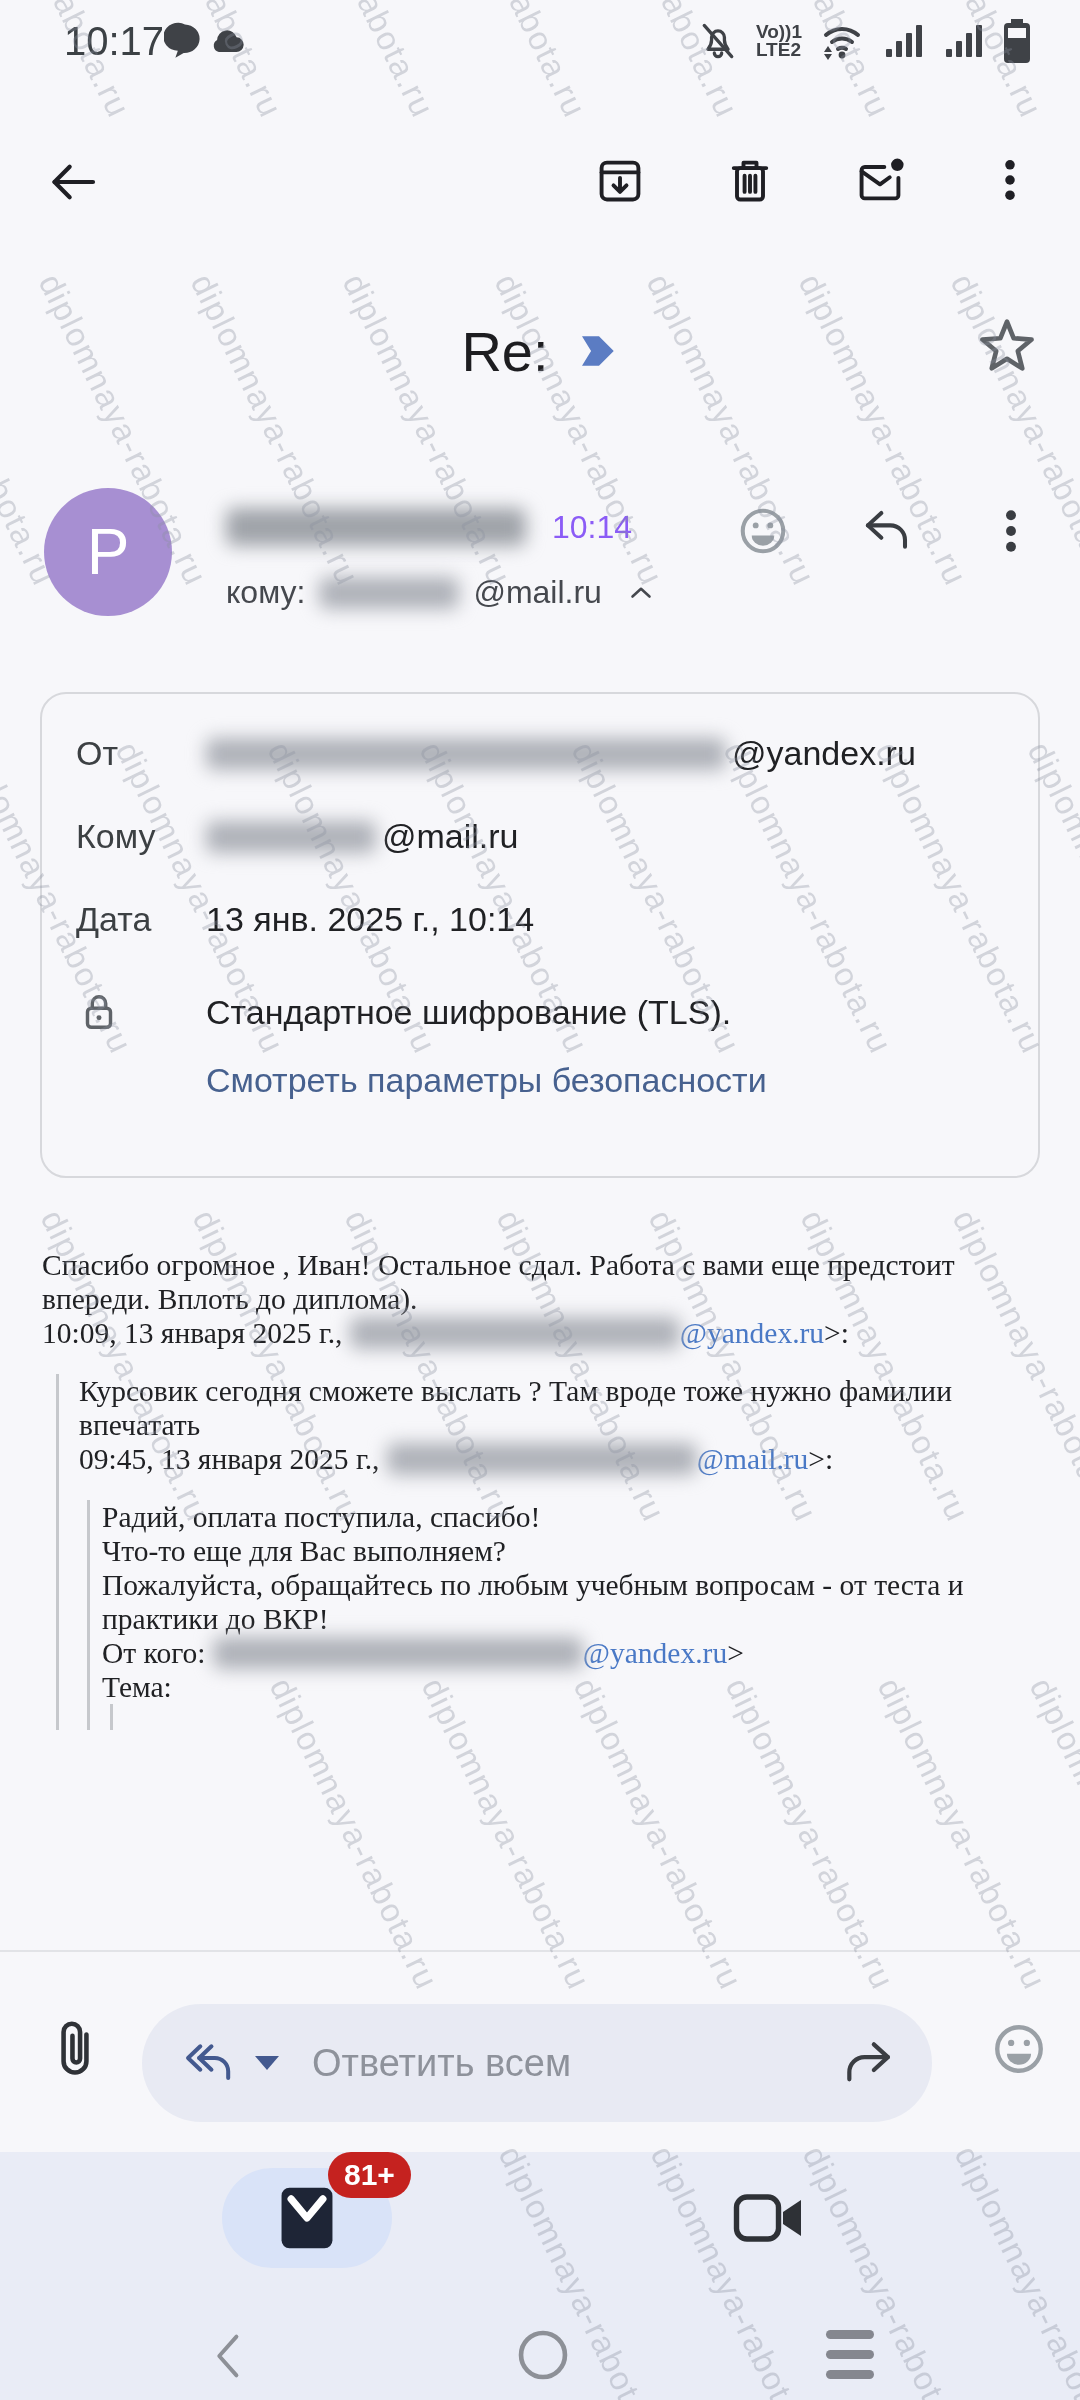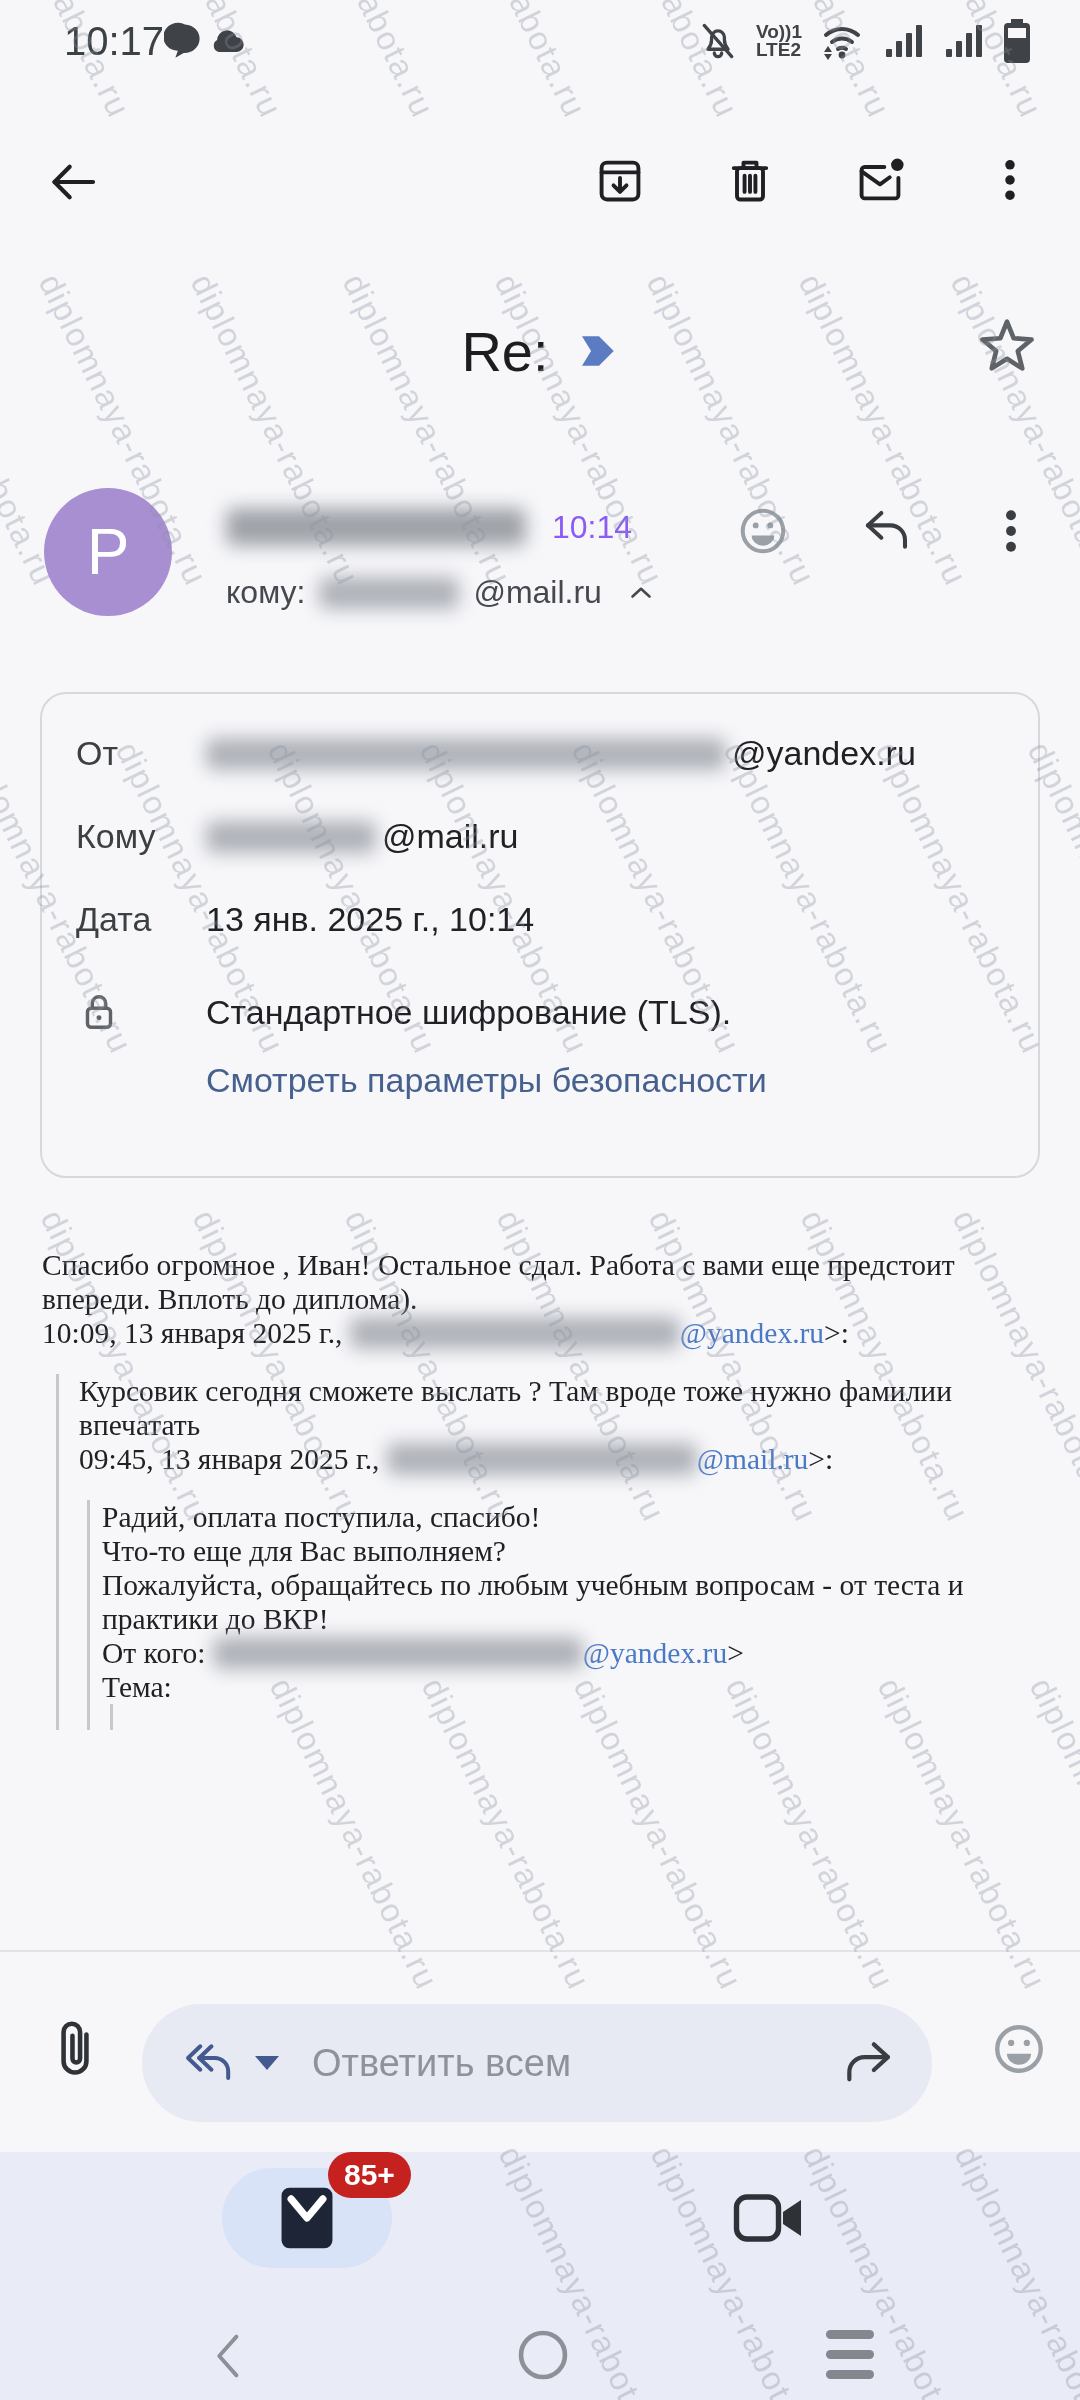--- a/index.html
+++ b/index.html
@@ -376,21 +376,21 @@
   </div>
 
   <div class="bottom-nav">
     <div class="mail-tab">
       <div class="mail-pill">
         <svg width="64" height="70" viewBox="0 0 40 44">
             <rect x="4" y="3" width="32" height="38" rx="5" fill="#1e2536"></rect>
             <path d="M10 10l10 12 10-12" stroke="#fff" stroke-width="4.5" fill="none" stroke-linecap="round" stroke-linejoin="round"></path>
           </svg>
       </div>
-      <span class="badge">85+</span>
+      <span class="badge">81+</span>
     </div>
     <span class="meet-tab">
       <svg width="78" height="72" viewBox="0 0 52 44">
           <rect x="3" y="8" width="28" height="28" rx="7" fill="none" stroke="#2e3136" stroke-width="3.6"></rect>
           <path d="M34 18l12-8v24l-12-8z" fill="#2e3136"></path>
         </svg>
     </span>
 
     <div class="gesture-bar">
       <span class="g-back">

